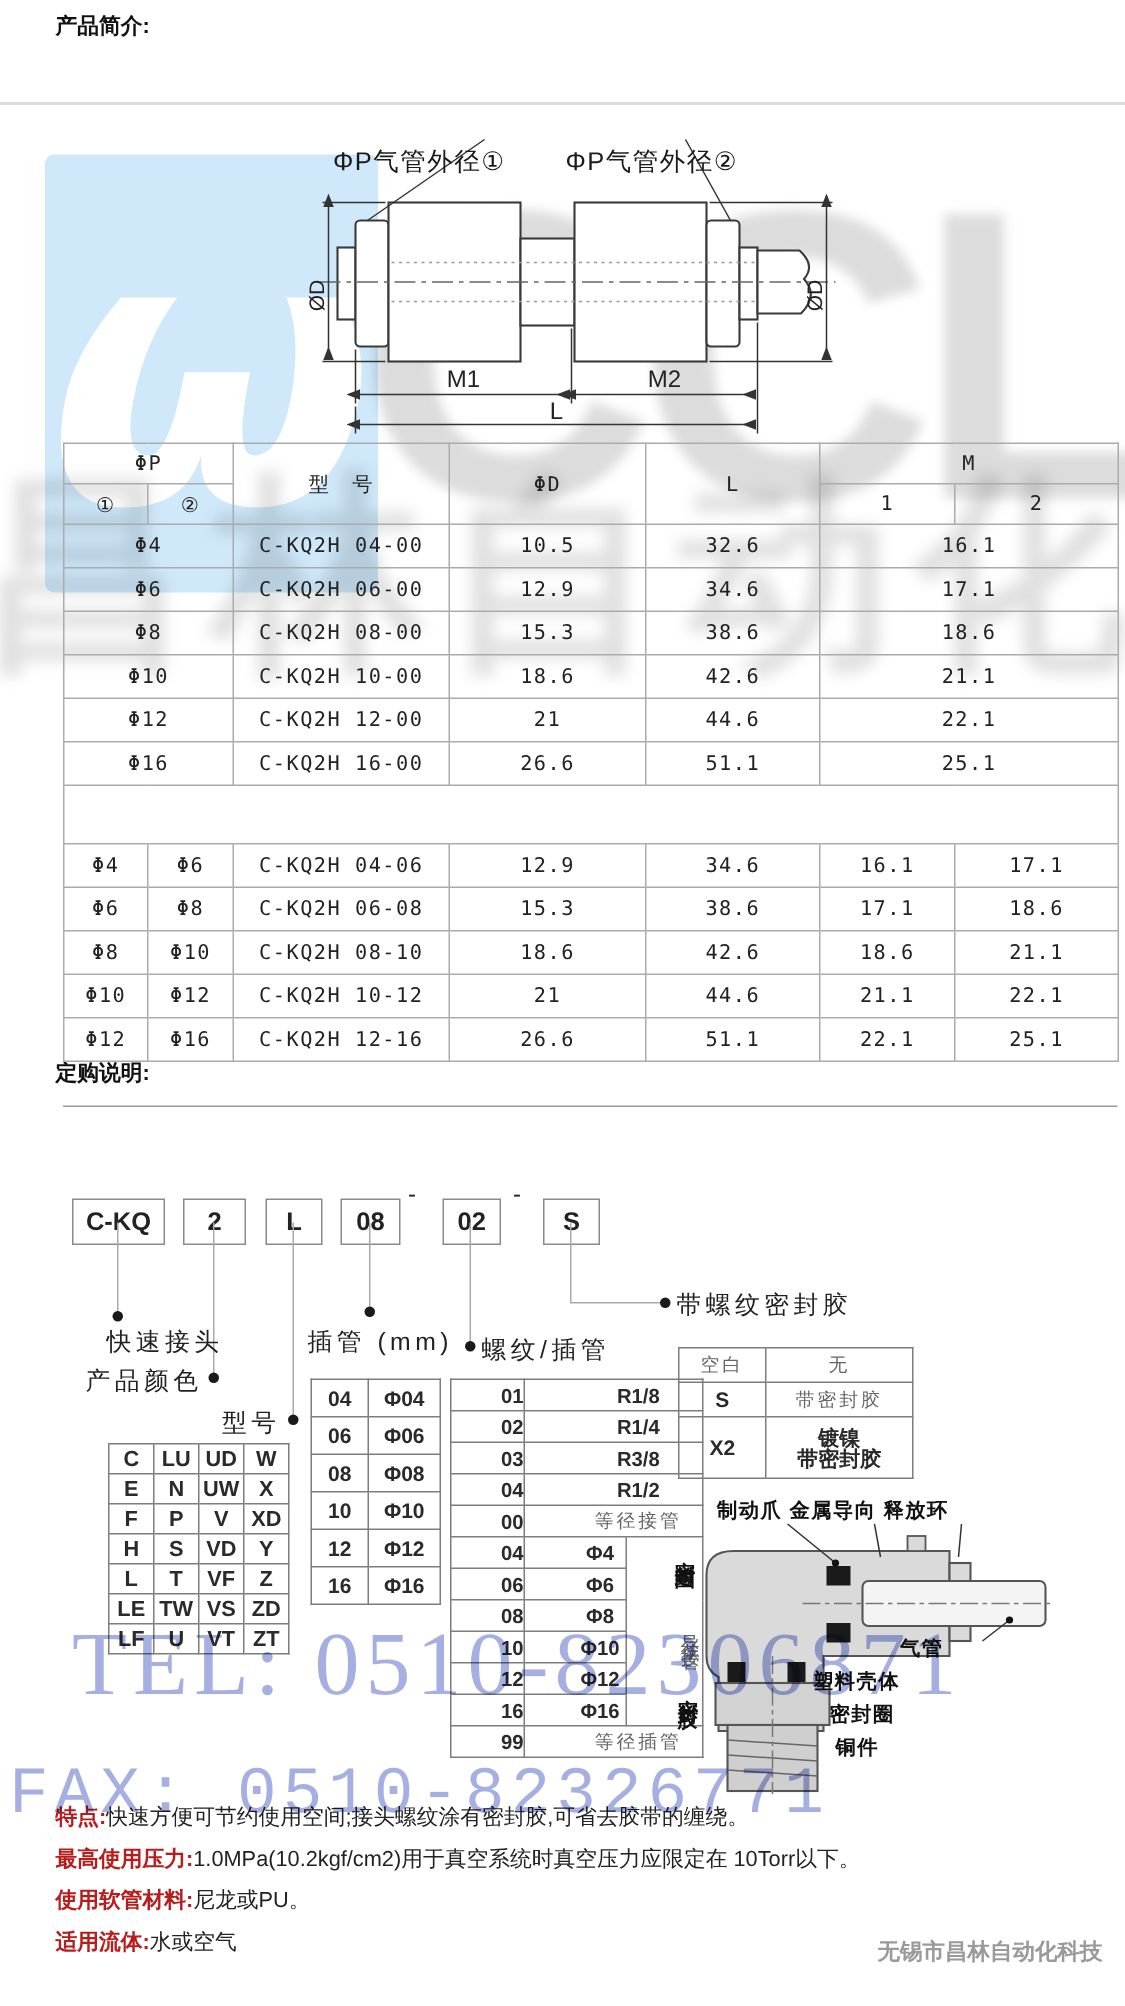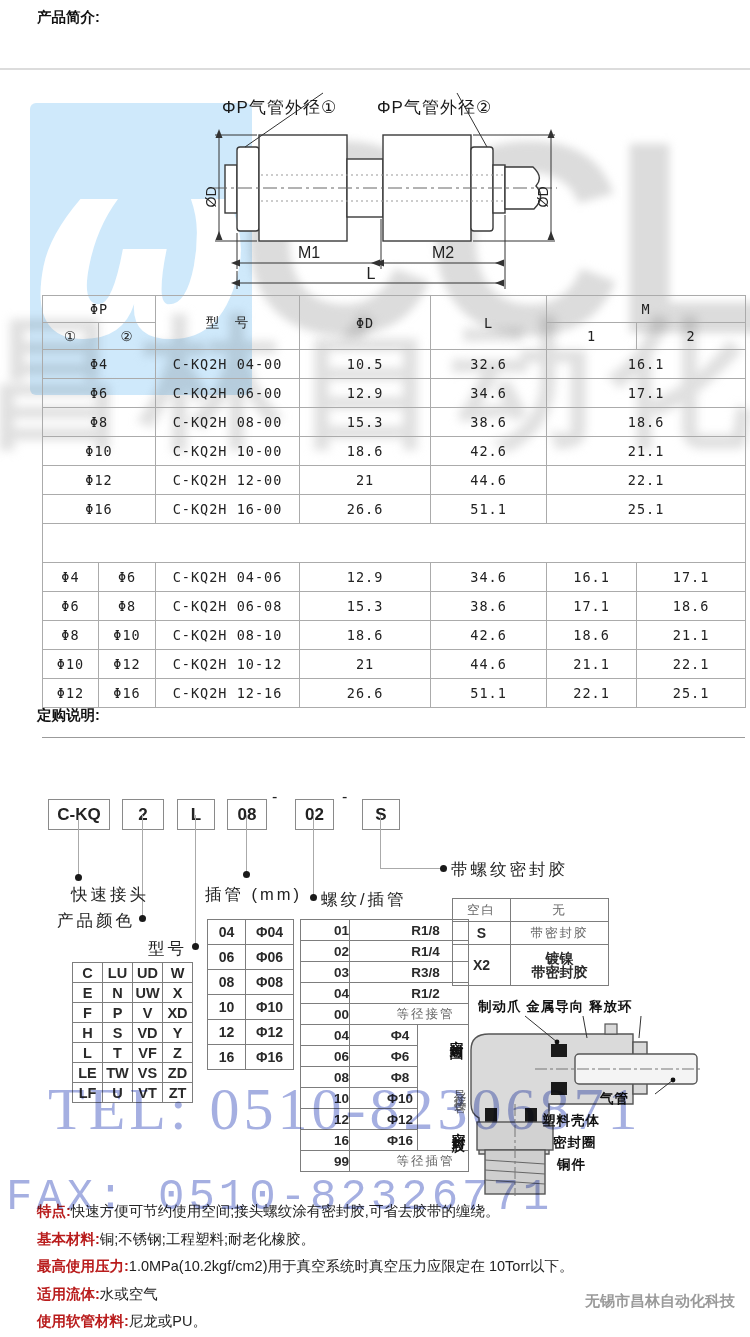--- a/index.html
+++ b/index.html
@@ -482,20 +482,19 @@
   <div class="abs elab" style="left:478px;top:998px;">制动爪 金属导向 释放环</div>
   <div class="abs elab vlab" style="left:447px;top:1030px;">密封圈</div>
   <div class="abs elab" style="left:600px;top:1090px;">气管</div>
   <div class="abs elab" style="left:542px;top:1112px;font-family:Liberation Mono, monospace;">塑料壳体</div>
   <div class="abs elab" style="left:553px;top:1134px;">密封圈</div>
   <div class="abs elab" style="left:557px;top:1156px;">铜件</div>
   <div class="abs elab vlab" style="left:449px;top:1122px;">密封胶</div>
 
   <div class="abs features">
     <div class="feat"><b>特点:</b><span>快速方便可节约使用空间;接头螺纹涂有密封胶,可省去胶带的缠绕。</span></div>
-    <div class="feat"><b>基本材料:</b><span>铜;不锈钢;工程塑料;耐老化橡胶。</span></div>
     <div class="feat"><b>最高使用压力:</b><span>1.0MPa(10.2kgf/cm2)用于真空系统时真空压力应限定在 10Torr以下。</span></div>
+    <div class="feat"><b>使用软管材料:</b><span>尼龙或PU。</span></div>
     <div class="feat"><b>适用流体:</b><span>水或空气</span></div>
-    <div class="feat"><b>使用软管材料:</b><span>尼龙或PU。</span></div>
   </div>
   <div class="abs company">无锡市昌林自动化科技</div>
 
 </div>
 
 </body></html>

